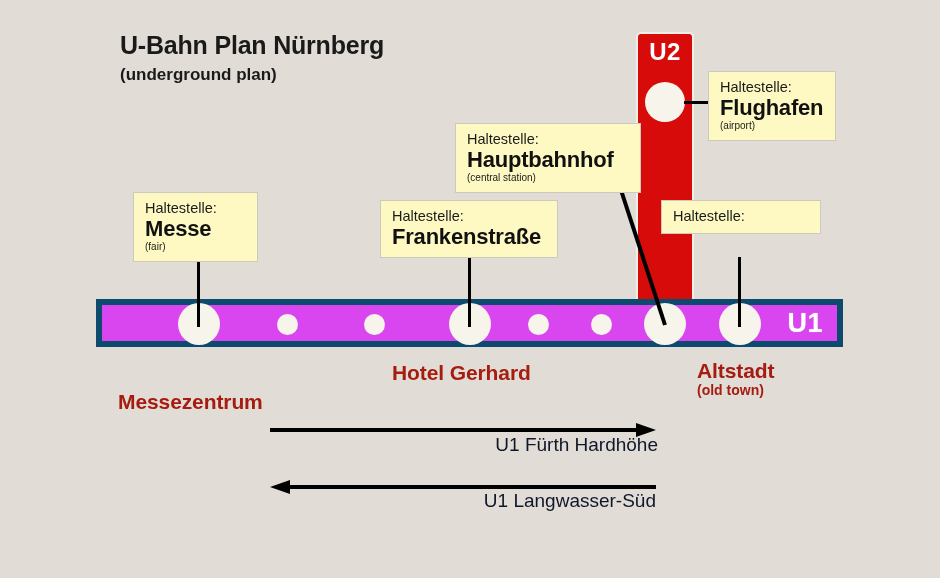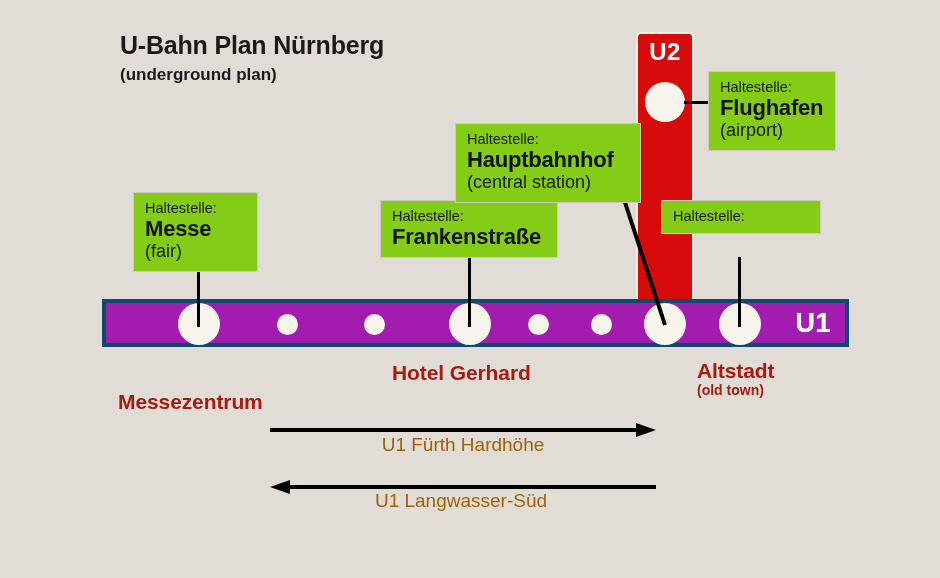--- a/index.html
+++ b/index.html
@@ -39,26 +39,26 @@
   #title-sub {
     font-size: 17px;
     font-weight: bold;
     color: #1a1a1a;
     margin-top: 6px;
   }
 
   
   #u1-bar {
     position: absolute;
-    left: 102px;
+    left: 96px;
     top: 299px;
     width: 747px;
     height: 48px;
-    background: #a21caf;
-    border: 4px solid #0c4a6e;
+    background: #d946ef;
+    border: 6px solid #0c4a6e;
     box-sizing: border-box;
   }
   #u1-label {
     position: absolute;
     right: 14px;
     top: 50%;
     transform: translateY(-50%);
     color: #ffffff;
     font-size: 27px;
     font-weight: bold;
@@ -124,40 +124,40 @@
   }
   .leader-h {
     position: absolute;
     background: #000000;
     height: 3px;
   }
 
   
   .callout {
     position: absolute;
-    background: #84cc16;
+    background: #fef9c3;
     border: 1px solid #cfc8be;
     padding: 7px 11px 8px 11px;
     box-sizing: border-box;
     box-shadow: 0 0 0 0 transparent;
   }
   .callout .kicker {
     font-size: 14.5px;
     color: #1a1a1a;
     line-height: 1.15;
   }
   .callout .name {
     font-size: 22px;
     font-weight: bold;
     color: #111111;
     line-height: 1.12;
     letter-spacing: -0.2px;
   }
   .callout .trans {
-    font-size: 18px;
+    font-size: 10px;
     color: #1a1a1a;
     line-height: 1.18;
   }
 
   
   .poi {
     position: absolute;
     color: #a51c10;
     font-weight: bold;
   }
@@ -168,22 +168,22 @@
   }
   .poi .poi-trans {
     font-size: 14px;
     line-height: 1.15;
   }
 
   
   .dir-label {
     position: absolute;
     font-size: 19px;
-    color: #a16207;
-    text-align: center;
+    color: #0f172a;
+    text-align: right;
   }
   .arrow-svg { position: absolute; }
 </style>
 </head>
 <body>
 
 <div id="stage">
 
   <div id="title-block">
     <div id="title-main">U-Bahn Plan Nürnberg</div>

